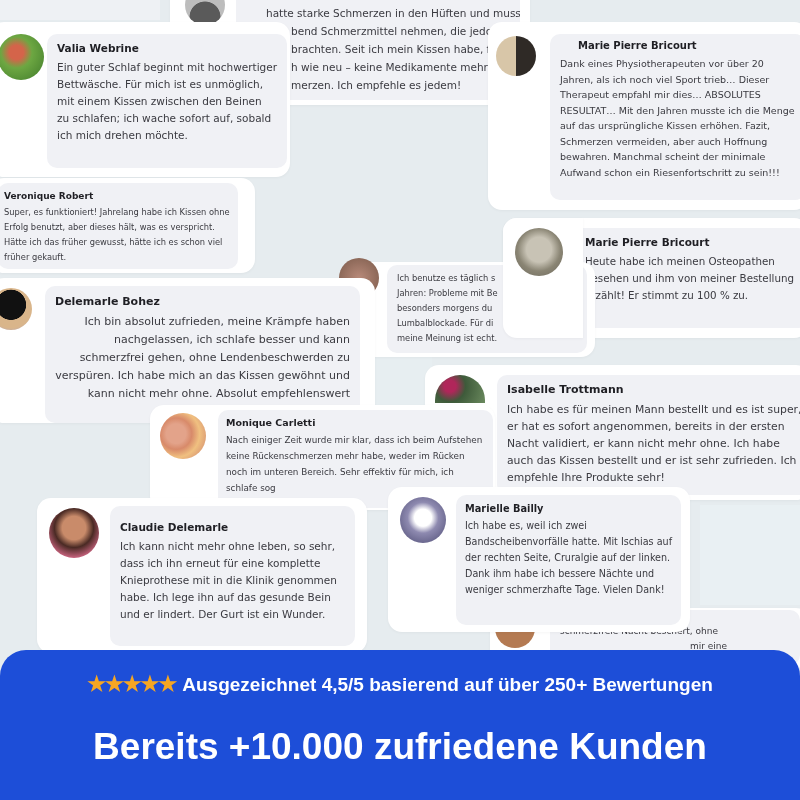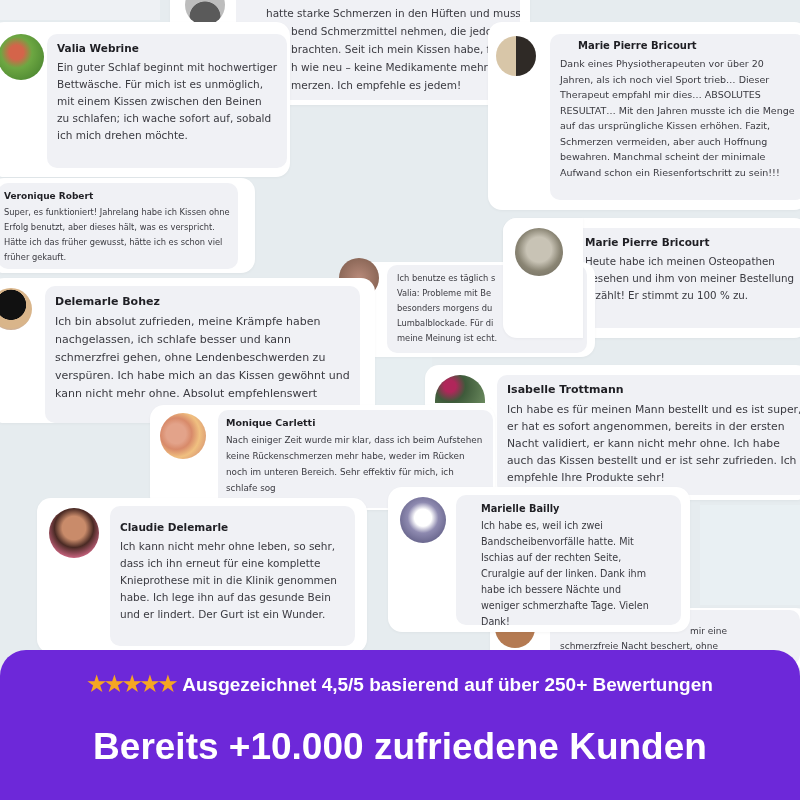--- a/index.html
+++ b/index.html
@@ -36,21 +36,21 @@
     white-space: nowrap;
   }
   .text {
     display: block;
     color: #3a3a40;
   }
   .ghost { position: absolute; background: #dfe6ea; }
 
   .banner {
     position: absolute; left: 0; top: 650px; width: 800px; height: 150px;
-    background: #6d28d9;
+    background: #1d4ed8;
     border-radius: 26px 26px 0 0;
   }
   .rating-line {
     position: absolute; left: 0; top: 22px; width: 800px; text-align: center;
     font-family: "Liberation Sans", sans-serif;
     font-weight: bold; font-size: 19px; color: #ffffff; letter-spacing: 0px;
   }
   .stars { color: #f5a623; letter-spacing: -1px; margin-right: 6px; font-size: 21px; }
   .headline {
     position: absolute; left: 0; top: 76px; width: 800px; text-align: center;
@@ -108,36 +108,36 @@
     <div class="bubble" style="left:70px;top:10px;width:235px;height:100px;padding:8px 12px;">
       <span class="name" style="font-size:10.5px;margin-bottom:5px;">Marie Pierre Bricourt</span>
       <span class="text" style="font-size:10.3px;line-height:17px;">Heute habe ich meinen Osteopathen gesehen und ihm von meiner Bestellung erzählt! Er stimmt zu 100 % zu.</span>
     </div>
   </div>
 
   <div class="card" style="left:345px;top:262px;width:250px;height:95px;">
     <div class="avatar" style="left:-6px;top:-4px;width:40px;height:40px;background:radial-gradient(circle, #b88a7a, #7a5a4a);"></div>
     <div class="bubble" style="left:42px;top:3px;width:200px;height:88px;padding:6px 10px;">
       <span class="text" style="font-size:8.3px;line-height:15px;white-space:nowrap;margin-top:0;">Ich benutze es täglich s</span>
-      <span class="text" style="font-size:8.3px;line-height:15px;white-space:nowrap;">Valia: Probleme mit Be</span>
+      <span class="text" style="font-size:8.3px;line-height:15px;white-space:nowrap;">Jahren: Probleme mit Be</span>
       <span class="text" style="font-size:8.3px;line-height:15px;white-space:nowrap;">besonders morgens du</span>
       <span class="text" style="font-size:8.3px;line-height:15px;white-space:nowrap;">Lumbalblockade. Für di</span>
       <span class="text" style="font-size:8.3px;line-height:15px;white-space:nowrap;">meine Meinung ist echt.</span>
     </div>
   </div>
 
   <div class="card" style="left:503px;top:218px;width:80px;height:120px;border-radius:14px 0 0 14px;">
     <div class="avatar" style="left:12px;top:10px;width:48px;height:48px;background:radial-gradient(circle at 50% 45%, #c8c3b5 0 35%, #8a8574 60%, #6a665a 100%);"></div>
   </div>
 
   <div class="card" style="left:-10px;top:278px;width:385px;height:145px;">
     <div class="avatar" style="left:0px;top:10px;width:42px;height:42px;background:radial-gradient(circle at 50% 40%, #111 0 45%, #d9b58a 47% 70%, #a5a0d0 100%);"></div>
     <div class="bubble" style="left:55px;top:8px;width:315px;height:137px;padding:9px 10px;">
       <span class="name" style="font-size:11px;margin-bottom:5px;">Delemarle Bohez</span>
-      <span class="text" style="font-size:11px;line-height:18px;">Ich bin absolut zufrieden, meine Krämpfe haben nachgelassen, ich schlafe besser und kann schmerzfrei gehen, ohne Lendenbeschwerden zu verspüren. Ich habe mich an das Kissen gewöhnt und kann nicht mehr ohne. Absolut empfehlenswert</span>
+      <span class="text" style="font-size:11px;line-height:18px;text-align:right;">Ich bin absolut zufrieden, meine Krämpfe haben nachgelassen, ich schlafe besser und kann schmerzfrei gehen, ohne Lendenbeschwerden zu verspüren. Ich habe mich an das Kissen gewöhnt und kann nicht mehr ohne. Absolut empfehlenswert</span>
     </div>
   </div>
 
   <div class="card" style="left:425px;top:365px;width:385px;height:135px;">
     <div class="avatar" style="left:10px;top:10px;width:50px;height:28px;border-radius:25px 25px 0 0;background:radial-gradient(circle at 30% 40%, #b0265a 0 15%, #3e5a3a 40%, #6b8a5e 100%);"></div>
     <div class="bubble" style="left:72px;top:10px;width:315px;height:120px;padding:8px 10px;">
       <span class="name" style="font-size:11px;margin-bottom:5px;">Isabelle Trottmann</span>
       <span class="text" style="font-size:10.8px;line-height:17px;">Ich habe es für meinen Mann bestellt und es ist super, er hat es sofort angenommen, bereits in der ersten Nacht validiert, er kann nicht mehr ohne. Ich habe auch das Kissen bestellt und er ist sehr zufrieden. Ich empfehle Ihre Produkte sehr!</span>
     </div>
   </div>
@@ -154,28 +154,28 @@
     <div class="avatar" style="left:12px;top:10px;width:50px;height:50px;background:radial-gradient(circle at 50% 40%, #c98b6a 0 30%, #4a2a24 50%, #d86a8a 80%, #c0405a 100%);"></div>
     <div class="bubble" style="left:73px;top:8px;width:245px;height:140px;padding:15px 10px;">
       <span class="name" style="font-size:10.5px;margin-bottom:5px;">Claudie Delemarle</span>
       <span class="text" style="font-size:10.5px;line-height:17px;">Ich kann nicht mehr ohne leben, so sehr, dass ich ihn erneut für eine komplette Knieprothese mit in die Klinik genommen habe. Ich lege ihn auf das gesunde Bein und er lindert. Der Gurt ist ein Wunder.</span>
     </div>
   </div>
 
   <div class="card" style="left:490px;top:608px;width:320px;height:60px;">
     <div class="avatar" style="left:5px;top:10px;width:40px;height:30px;border-radius:0 0 20px 20px;background:#b47a52;"></div>
     <div class="bubble" style="left:60px;top:2px;width:250px;height:55px;padding:14px 10px;text-align:right;">
+      <span class="text" style="font-size:9px;line-height:15px;white-space:nowrap;text-align:left;">schmerzfreie Nacht beschert, ohne</span>
       <span class="text" style="font-size:9px;line-height:15px;white-space:nowrap;text-align:left;padding-left:130px;">mir eine</span>
-      <span class="text" style="font-size:9px;line-height:15px;white-space:nowrap;text-align:left;">schmerzfreie Nacht beschert, ohne</span>
     </div>
   </div>
 
   <div class="card" style="left:388px;top:487px;width:302px;height:145px;">
     <div class="avatar" style="left:12px;top:10px;width:46px;height:46px;background:radial-gradient(circle at 50% 45%, #ffffff 0 25%, #8e8ab0 45%, #4a4870 100%);"></div>
-    <div class="bubble" style="left:68px;top:8px;width:225px;height:130px;padding:8px 25px;">
+    <div class="bubble" style="left:68px;top:8px;width:225px;height:130px;padding:8px 9px;">
       <span class="name" style="font-size:9.8px;margin-bottom:4px;">Marielle Bailly</span>
       <span class="text" style="font-size:9.6px;line-height:16px;">Ich habe es, weil ich zwei Bandscheibenvorfälle hatte. Mit Ischias auf der rechten Seite, Cruralgie auf der linken. Dank ihm habe ich bessere Nächte und weniger schmerzhafte Tage. Vielen Dank!</span>
     </div>
   </div>
 
   <div class="banner">
     <div class="rating-line">
       <span class="stars">★★★★★</span><span>Ausgezeichnet 4,5/5 basierend auf über 250+ Bewertungen</span>
     </div>
     <div class="headline">Bereits +10.000 zufriedene Kunden</div>

